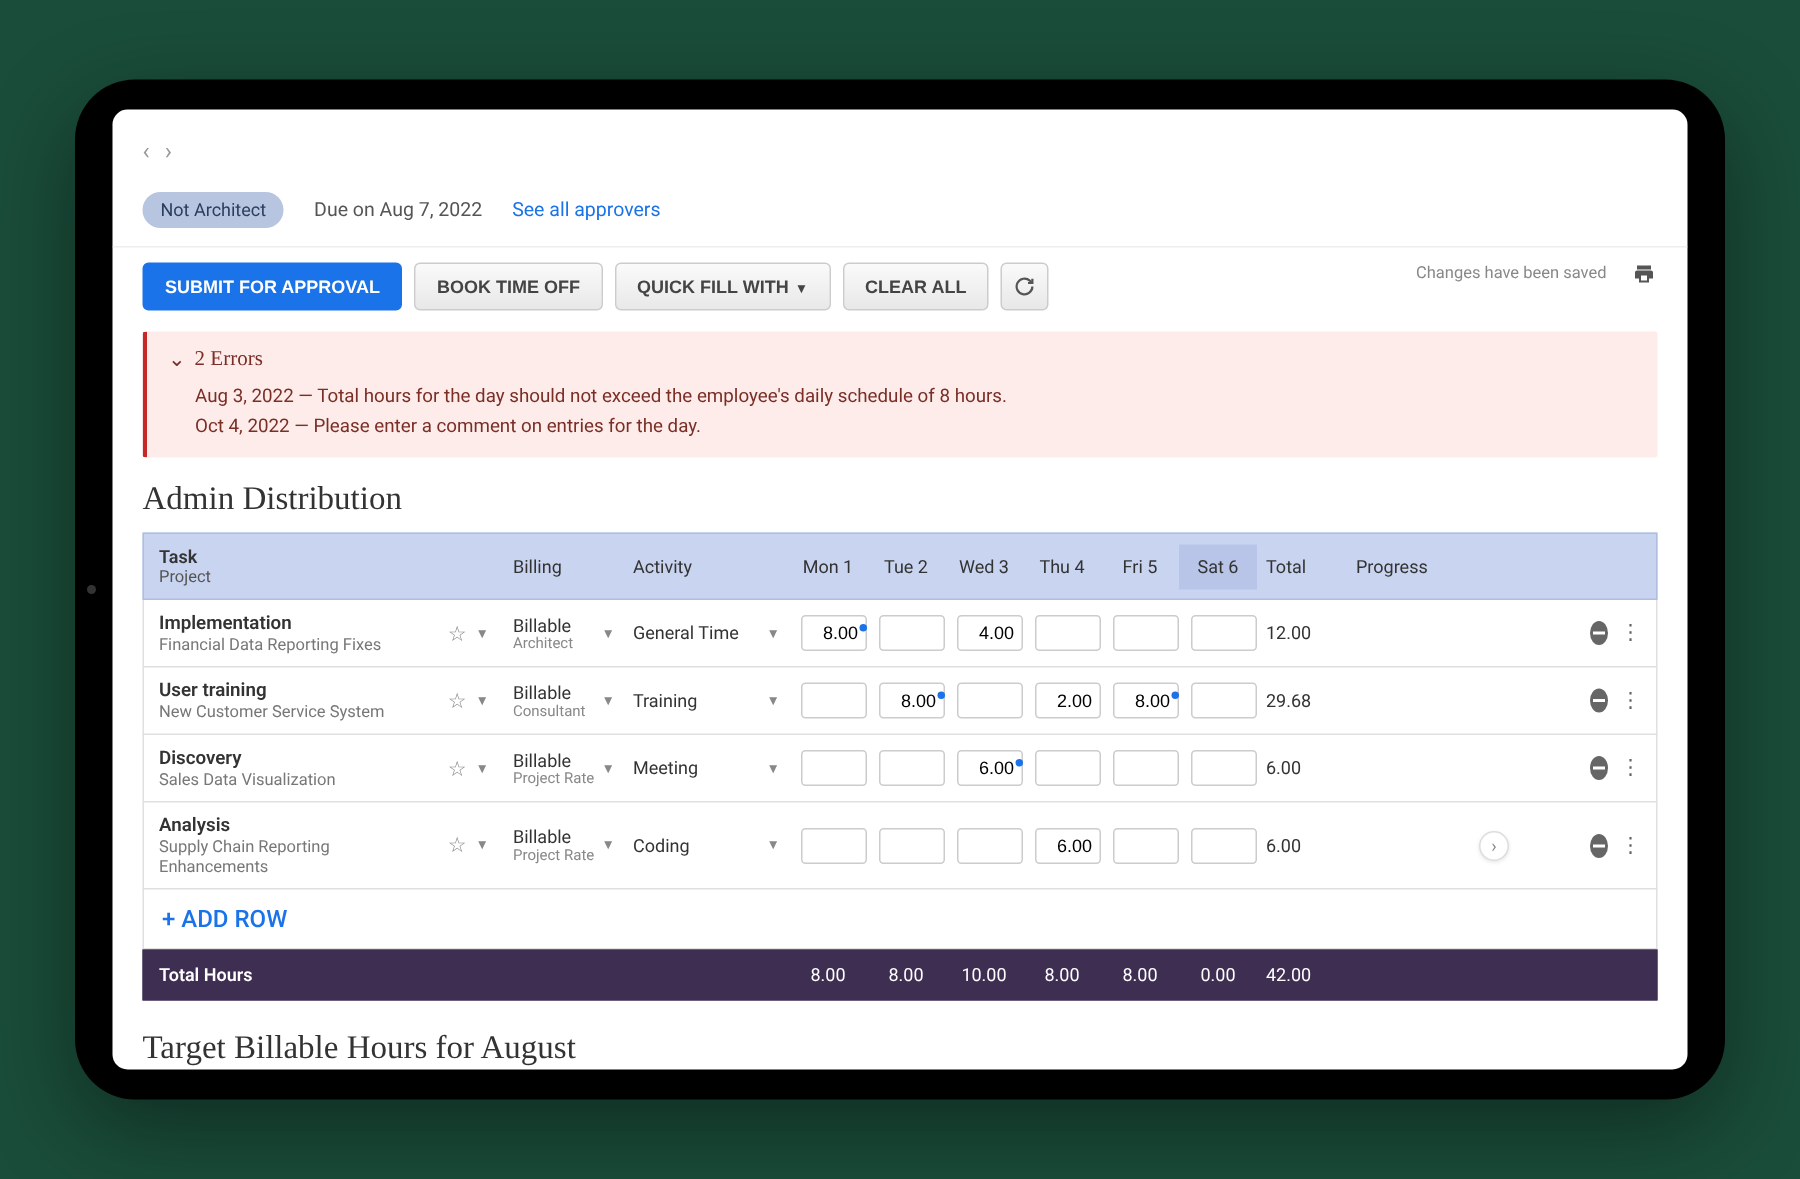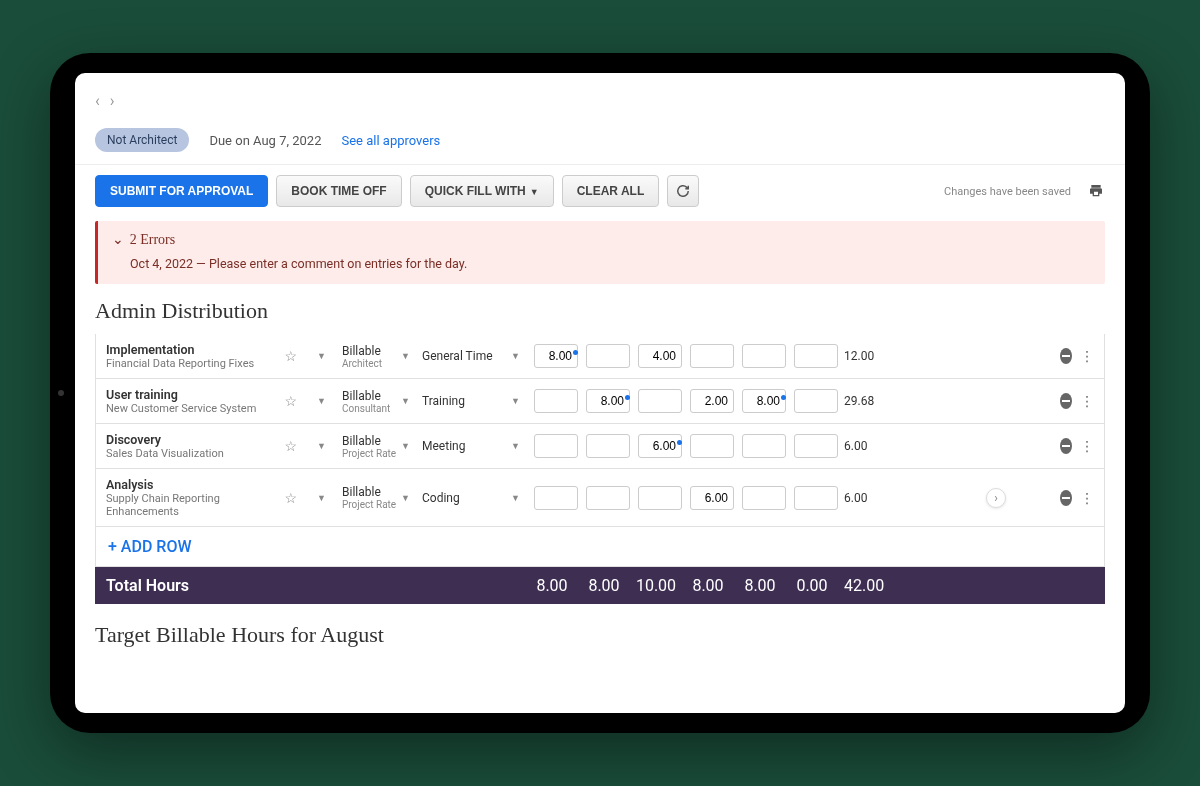--- a/index.html
+++ b/index.html
@@ -75,21 +75,20 @@
   background: #b8c5e0;
   color: #2a3f5f;
   padding: 5px 12px;
   border-radius: 14px;
   font-size: 12px;
 }
 .due { color: #555; }
 .link { color: #1a73e8; cursor: pointer; }
 .toolbar {
   display: flex;
-  align-items: center;
   padding: 10px 20px;
   gap: 8px;
   border-top: 1px solid #eee;
 }
 .btn {
   padding: 8px 14px;
   border-radius: 4px;
   font-size: 12px;
   font-weight: 600;
   border: 1px solid #ccc;
@@ -166,21 +165,21 @@
   display: flex;
   border: 1px solid #e0e0e0;
   border-top: none;
   align-items: center;
   min-height: 42px;
   font-size: 12px;
   position: relative;
 }
 .trow .col-task {
   display: flex; align-items: center;
-  gap: 20px;
+  gap: 6px;
 }
 .task-text { flex: 1; }
 .task-text .tname { font-weight: 600; font-size: 12.5px; }
 .task-text .tproj { font-size: 11px; color: #777; }
 .star { color: #888; cursor: pointer; font-size: 14px; }
 .mini-caret { color: #888; cursor: pointer; font-size: 9px; }
 .billing-cell .b1 { font-size: 12px; }
 .billing-cell .b2 { font-size: 10px; color: #888; }
 .activity-cell {
   display: flex; align-items: center; justify-content: space-between;
@@ -224,21 +223,21 @@
   border: 1px solid #e0e0e0;
   border-top: none;
   padding: 10px 12px;
 }
 .addrow a { color:#1a73e8; font-size:16px; font-weight:500; cursor:pointer; }
 
 .tfoot {
   display: flex;
   background: #3d2e52;
   color: #fff;
-  font-size: 16px;
+  font-size: 12px;
   align-items: center;
   min-height: 34px;
   border: 1px solid #3d2e52;
 }
 .tfoot .col-task { font-weight:600; }
 .scroll-chev {
   position:absolute;
   right: 98px;
   top: 50%;
   transform: translateY(-50%);
@@ -291,26 +290,43 @@
       <svg class="print-icon" viewBox="0 0 24 24" fill="#555">
           <path d="M19 8H5c-1.1 0-2 .9-2 2v6h4v4h10v-4h4v-6c0-1.1-.9-2-2-2zm-4 10H9v-5h6v5zm4-11H5V3h14v4z"></path>
         </svg>
     </div>
 
     <div class="errors">
       <div class="err-header">
         <span>⌄</span>
         <span>2 Errors</span>
       </div>
+      <div class="err-line">Aug 3, 2022 — Total hours for the day should not exceed the employee's daily schedule of 8 hours.</div>
       <div class="err-line">Oct 4, 2022 — Please enter a comment on entries for the day.</div>
     </div>
 
     <div class="section-title">Admin Distribution</div>
 
     <div class="table-wrap">
+      <div class="thead">
+        <div class="col-task">
+          <div class="h1">Task</div>
+          <div class="h2">Project</div>
+        </div>
+        <div class="col-billing">Billing</div>
+        <div class="col-activity">Activity</div>
+        <div class="col-day">Mon 1</div>
+        <div class="col-day">Tue 2</div>
+        <div class="col-day">Wed 3</div>
+        <div class="col-day">Thu 4</div>
+        <div class="col-day">Fri 5</div>
+        <div class="col-day" style="background:#b8c5e8">Sat 6</div>
+        <div class="col-total">Total</div>
+        <div class="col-progress">Progress</div>
+      </div>
 
       <div id="rows">
           <div class="trow">
     <div class="col-task">
       <div class="task-text">
         <div class="tname">Implementation</div>
         <div class="tproj">Financial Data Reporting Fixes</div>
       </div>
       <span class="star">☆</span>
       <span class="mini-caret">▼</span>

